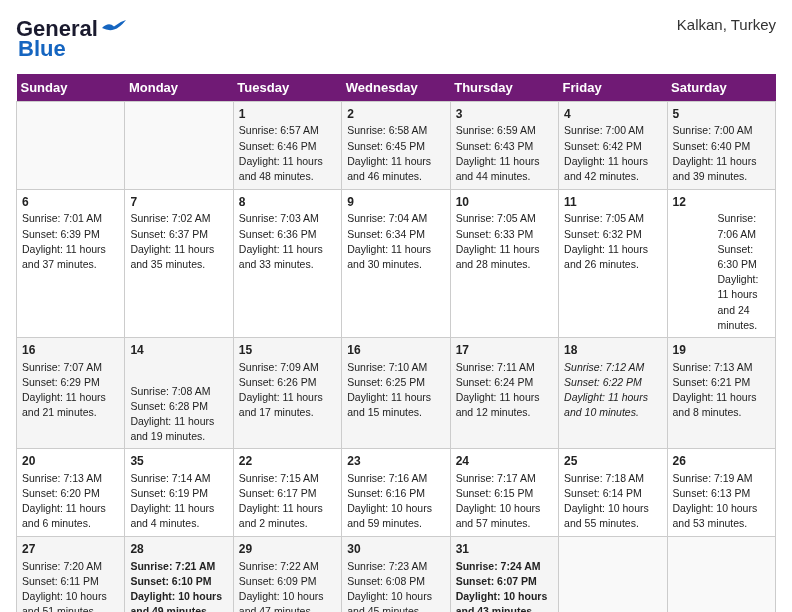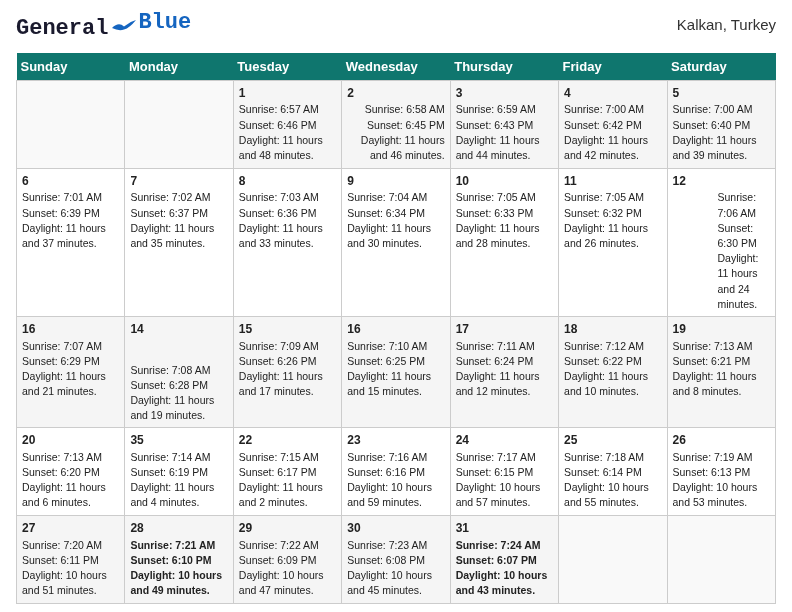--- a/index.html
+++ b/index.html
@@ -11,23 +11,22 @@
       padding: 16px;
     }
     .header {
       display: flex;
       justify-content: space-between;
       align-items: flex-start;
       margin-bottom: 12px;
     }
     .logo {
       display: flex;
-      flex-direction: row;
+      flex-direction: column;
       align-items: flex-start;
-      font-family: Liberation Mono, monospace;
     }
     .logo-bird {
       width: 24px;
       height: 16px;
       margin-left: 46px;
       margin-top: -4px;
     }
     .title-block {
       text-align: right;
     }
@@ -40,21 +39,21 @@
     .location {
       font-size: 15px;
       color: #333;
     }
     table {
       width: 100%;
       border-collapse: collapse;
       font-size: 11px;
     }
     thead th {
-      background: #0f766e;
+      background: #701a75;
       color: #fff;
       padding: 6px 4px;
       text-align: left;
       font-size: 13px;
       font-weight: bold;
     }
     tbody td {
       border: 1px solid #ccc;
       vertical-align: top;
       padding: 4px 5px;
@@ -117,21 +116,21 @@
         <td class="empty-cell"></td>
         <td class="empty-cell"></td>
         <td>
           <span class="day-num">1</span>
           <div class="day-info" style="white-space: pre-wrap;">Sunrise: 6:57 AM
 Sunset: 6:46 PM
 Daylight: 11 hours and 48 minutes.</div>
         </td>
         <td>
           <span class="day-num">2</span>
-          <div class="day-info" style="white-space: pre-wrap; text-align: right;">Sunrise: 6:58 AM
+          <div class="day-info" style="white-space: pre-wrap;">Sunrise: 6:58 AM
 Sunset: 6:45 PM
 Daylight: 11 hours and 46 minutes.</div>
         </td>
         <td>
           <span class="day-num">3</span>
           <div class="day-info" style="white-space: pre-wrap;">Sunrise: 6:59 AM
 Sunset: 6:43 PM
 Daylight: 11 hours and 44 minutes.</div>
         </td>
         <td>
@@ -217,21 +216,21 @@
 Daylight: 11 hours and 15 minutes.</div>
         </td>
         <td>
           <span class="day-num">17</span>
           <div class="day-info" style="white-space: pre-wrap;">Sunrise: 7:11 AM
 Sunset: 6:24 PM
 Daylight: 11 hours and 12 minutes.</div>
         </td>
         <td>
           <span class="day-num">18</span>
-          <div class="day-info" style="white-space: pre-wrap;">Sunrise: 7:12 AM
+          <div class="day-info" style="white-space: pre-wrap; font-style: italic;">Sunrise: 7:12 AM
 Sunset: 6:22 PM
 Daylight: 11 hours and 10 minutes.</div>
         </td>
         <td>
           <span class="day-num">19</span>
           <div class="day-info" style="white-space: pre-wrap;">Sunrise: 7:13 AM
 Sunset: 6:21 PM
 Daylight: 11 hours and 8 minutes.</div>
         </td>
       </tr>

